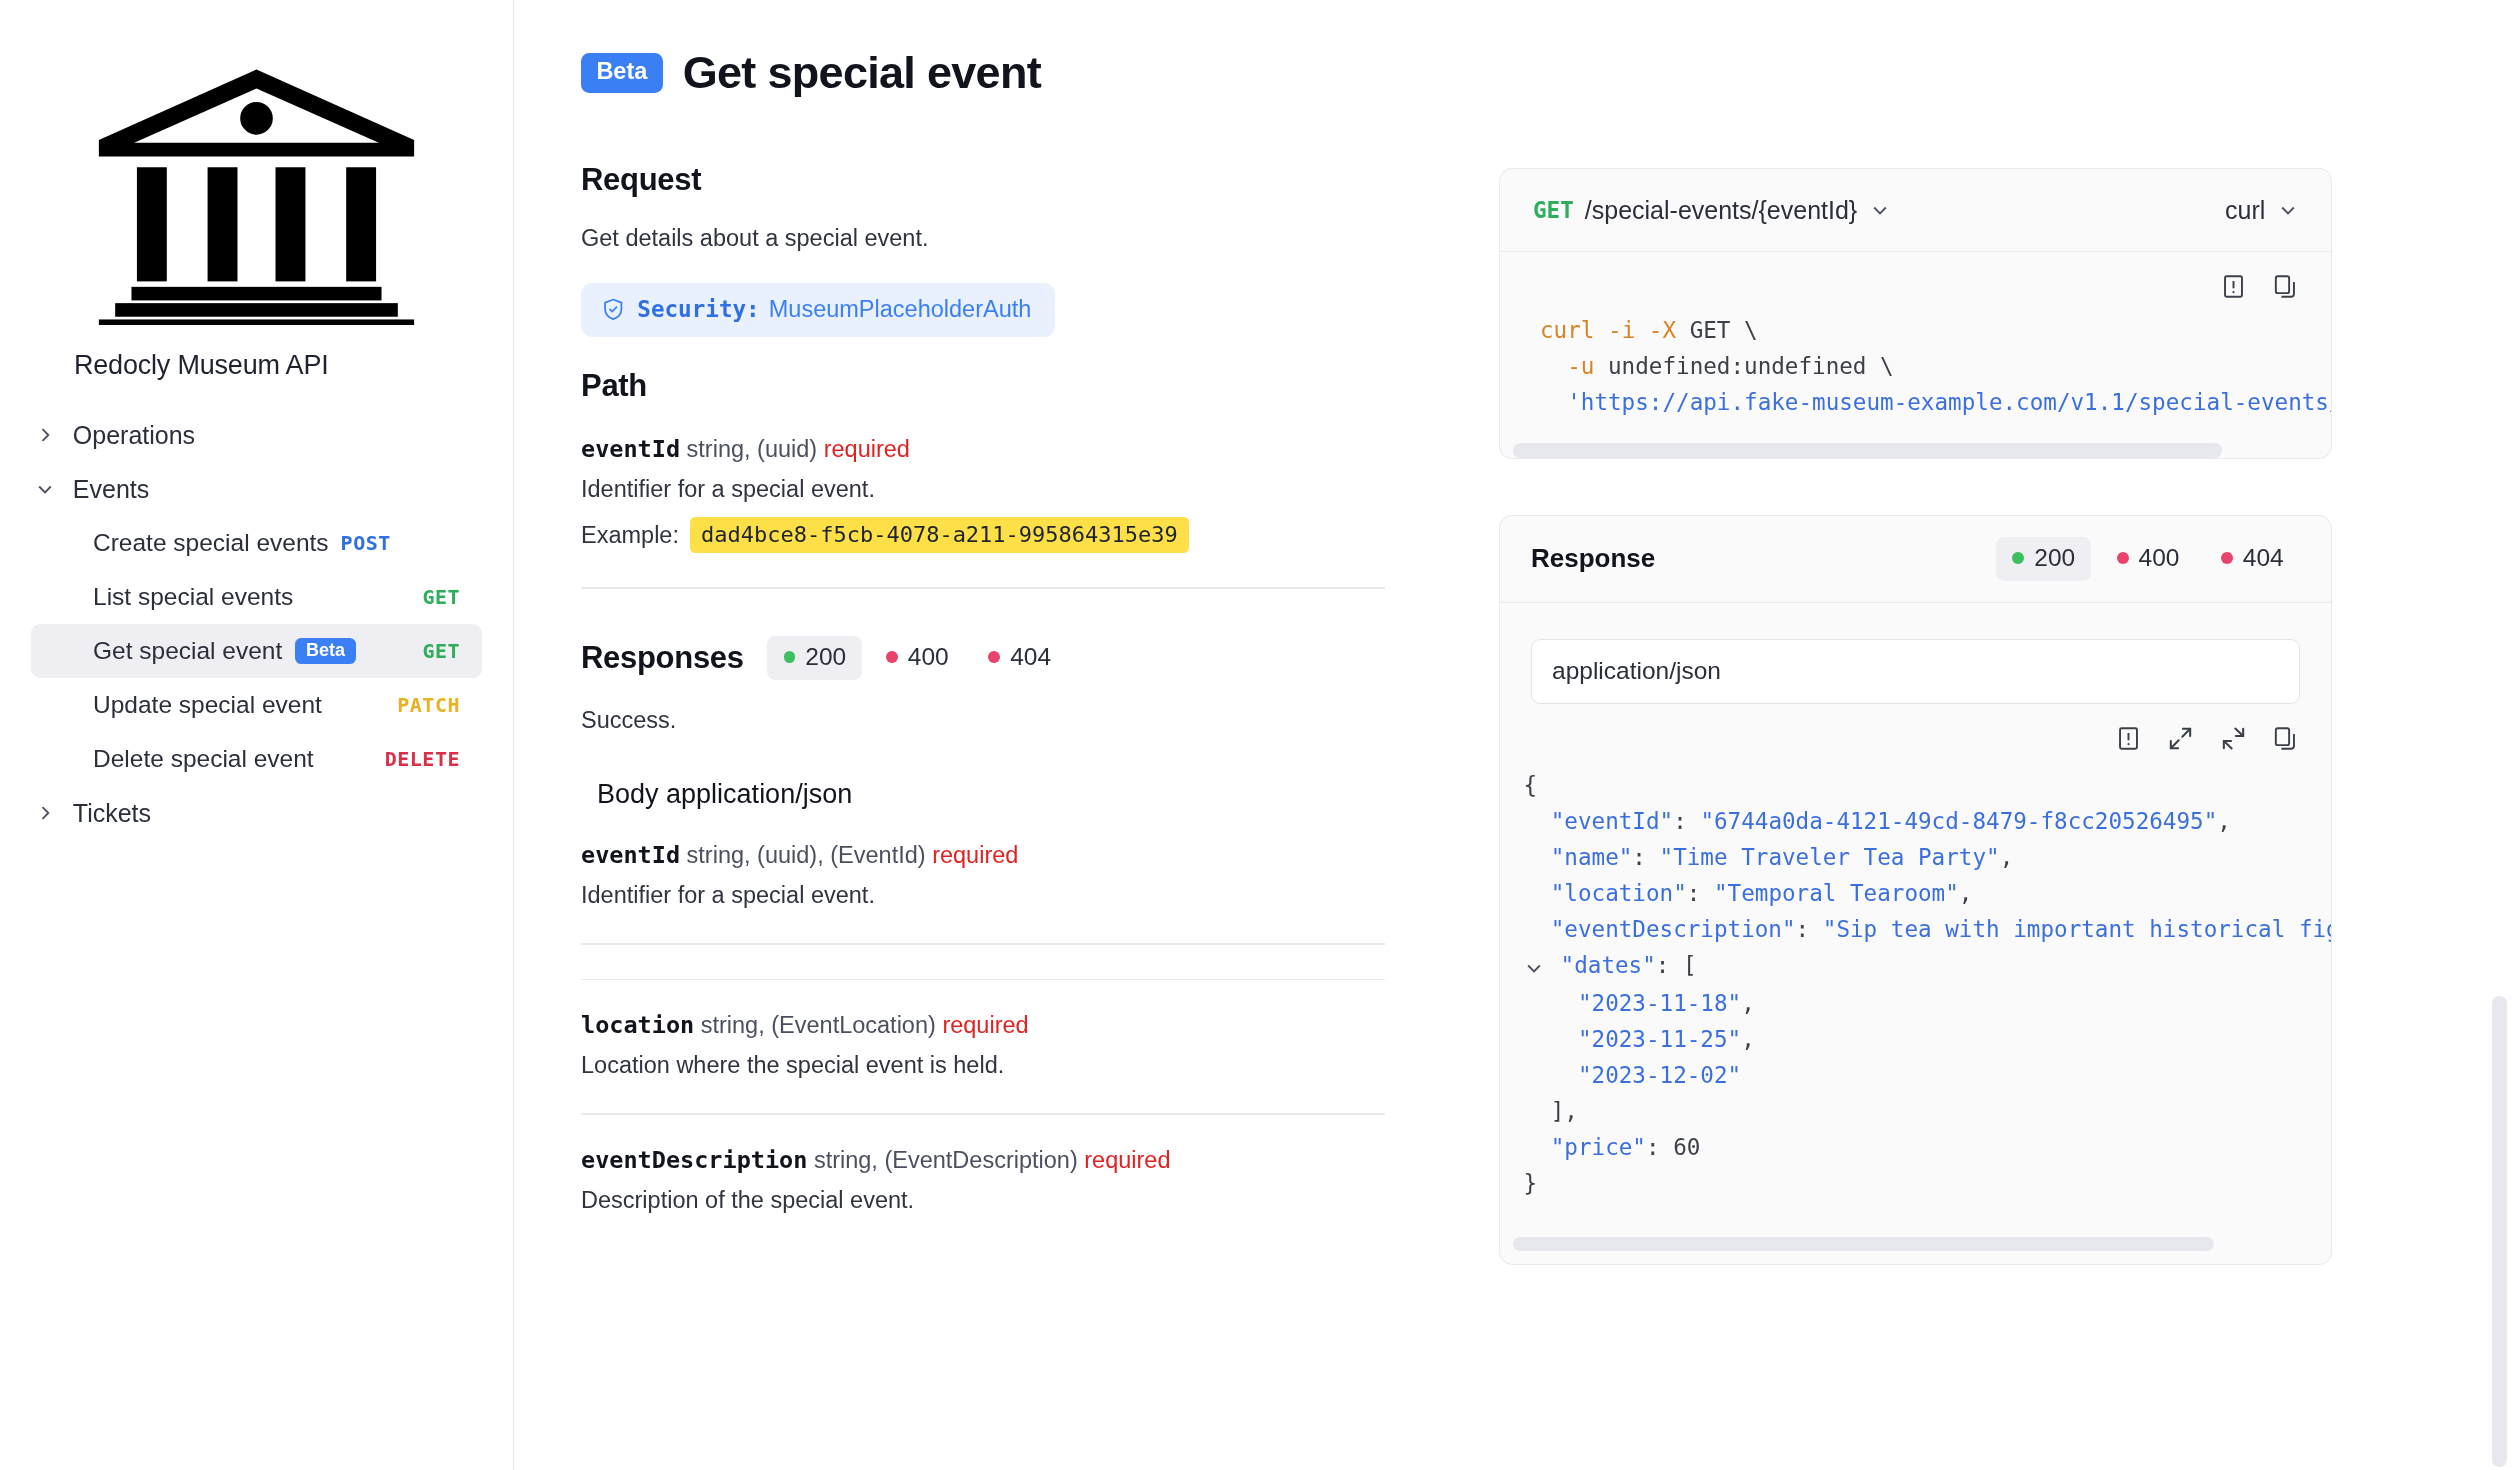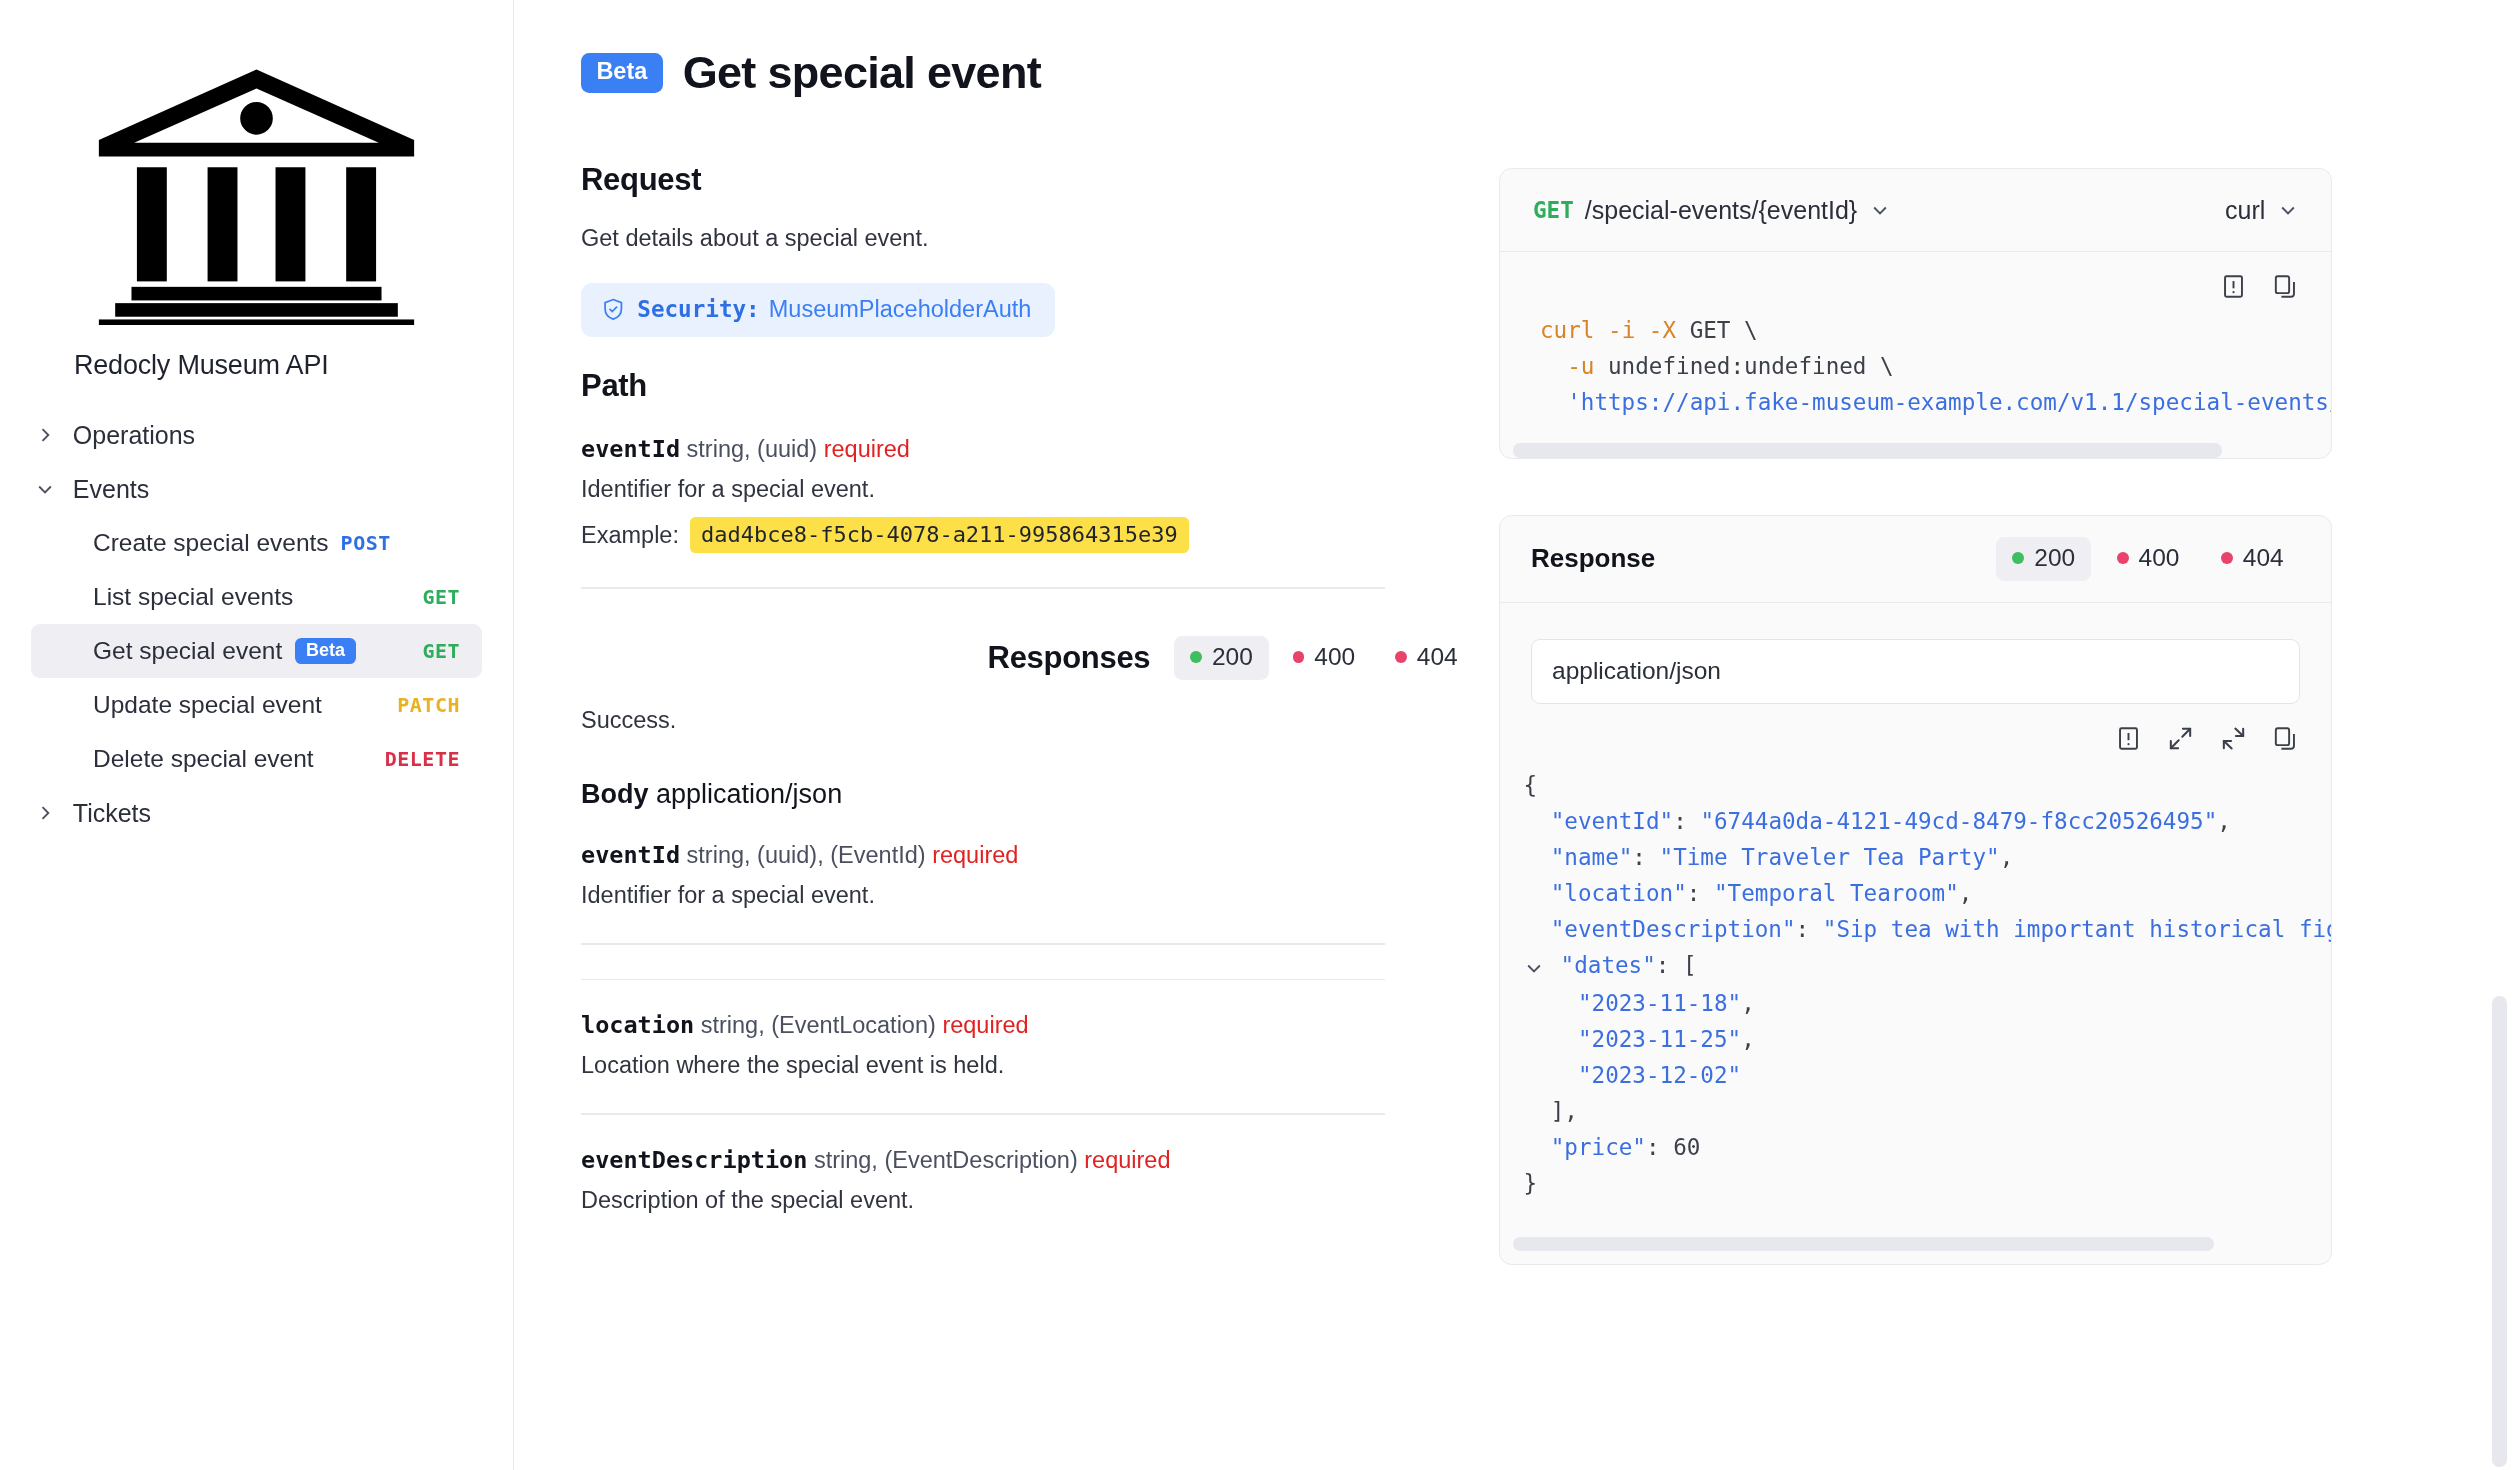--- a/index.html
+++ b/index.html
@@ -139,36 +139,36 @@
   .field-desc { font-size: 23.5px; color: #30343f; margin-top: 12.7px; }
   .field-example { font-size: 23.5px; color: #30343f; margin-top: 14.5px; display: flex; align-items: center; gap: 11px; }
   .code-chip {
     font-family: "DejaVu Sans Mono", monospace;
     font-size: 22px; color: #1f2330;
     background: #fde047; border-radius: 5.4px;
     padding: 4.5px 11px 6.3px 11px;
   }
   .hr { height: 1.8px; background: #e9e9ee; margin: 34px 0 0 0; width: 804px; }
 
-  .sec-responses { margin-top: 47px; display: flex; align-items: center; gap: 23.5px; justify-content: flex-end; }
+  .sec-responses { margin-top: 47px; display: flex; align-items: center; gap: 23.5px; }
   .status-tabs { display: flex; align-items: center; gap: 7.2px; }
   .status-tab {
     display: inline-flex; align-items: center; gap: 10px;
     padding: 7.2px 16.3px 9px 16.3px;
     border-radius: 8.2px;
     font-size: 24.5px; color: #2b2f3b;
     cursor: pointer;
   }
   .status-tab.active { background: #eeeef3; }
   .dot { width: 11.8px; height: 11.8px; border-radius: 50%; display: inline-block; }
   .dot-ok { background: #3dbe5f; }
   .dot-err { background: #e8436b; }
 
   .body-head { margin-top: 45px; font-size: 27px; color: #11141c; }
-  .body-head b { font-weight: bold; }
+  .body-head b { font-weight: normal; margin-left: 16px; }
   .body-head span { font-weight: normal; color: #11141c; }
 
   
   .side-col {
     flex: 0 0 833px;
     width: 833px;
     padding: 168px 0 0 0;
     margin-left: 25px;
   }
   .panel {

